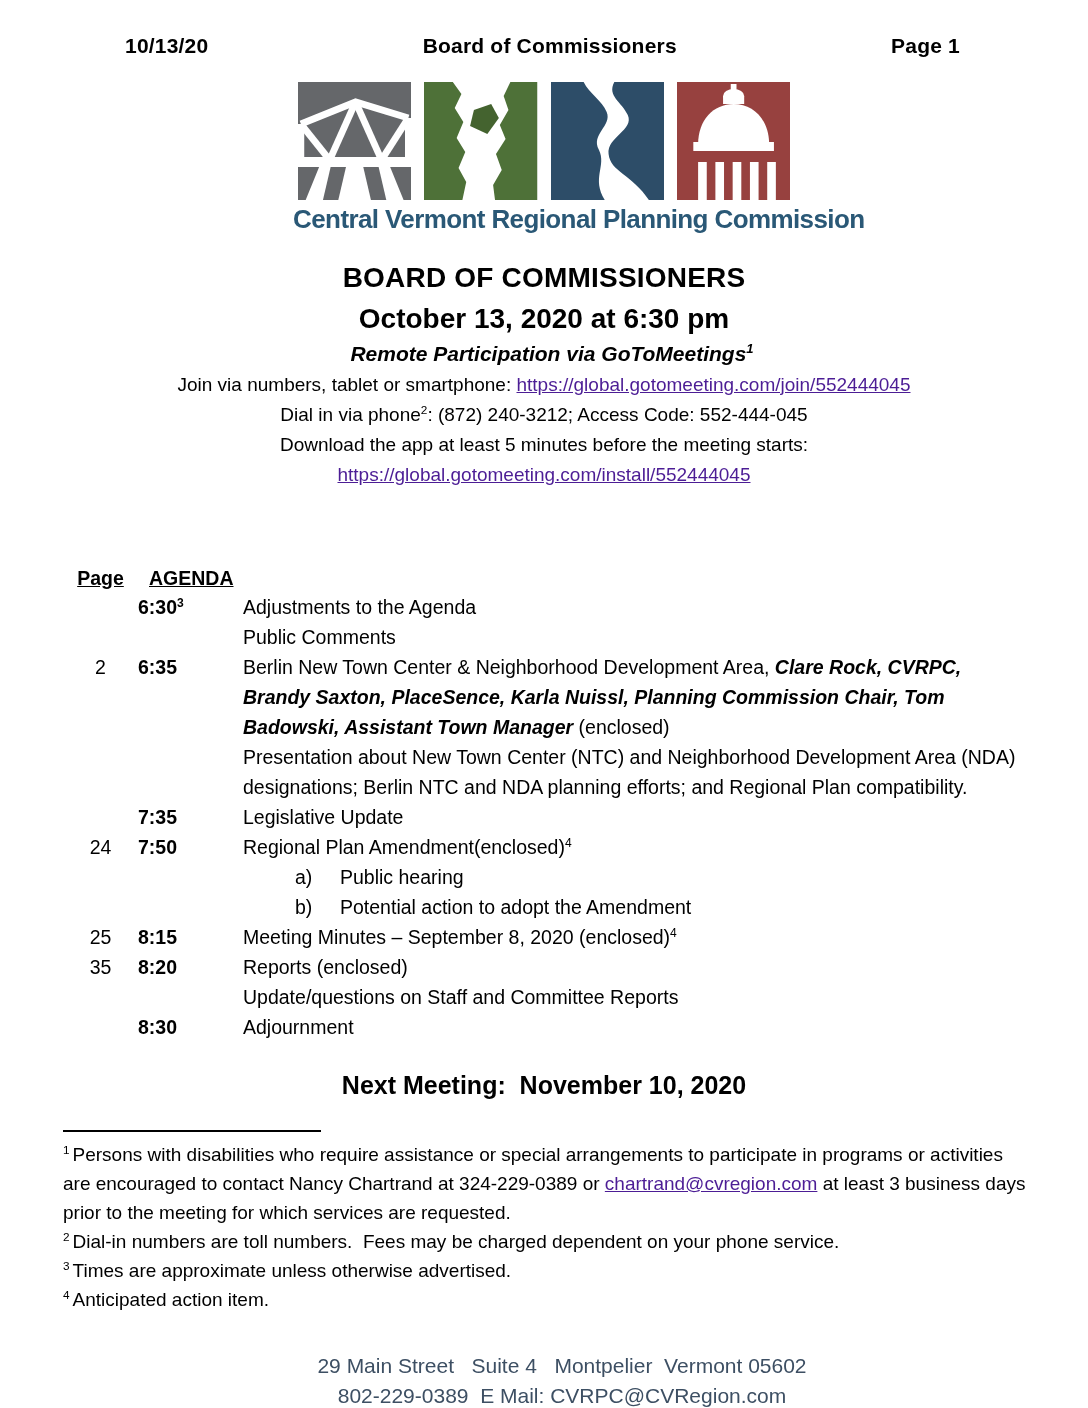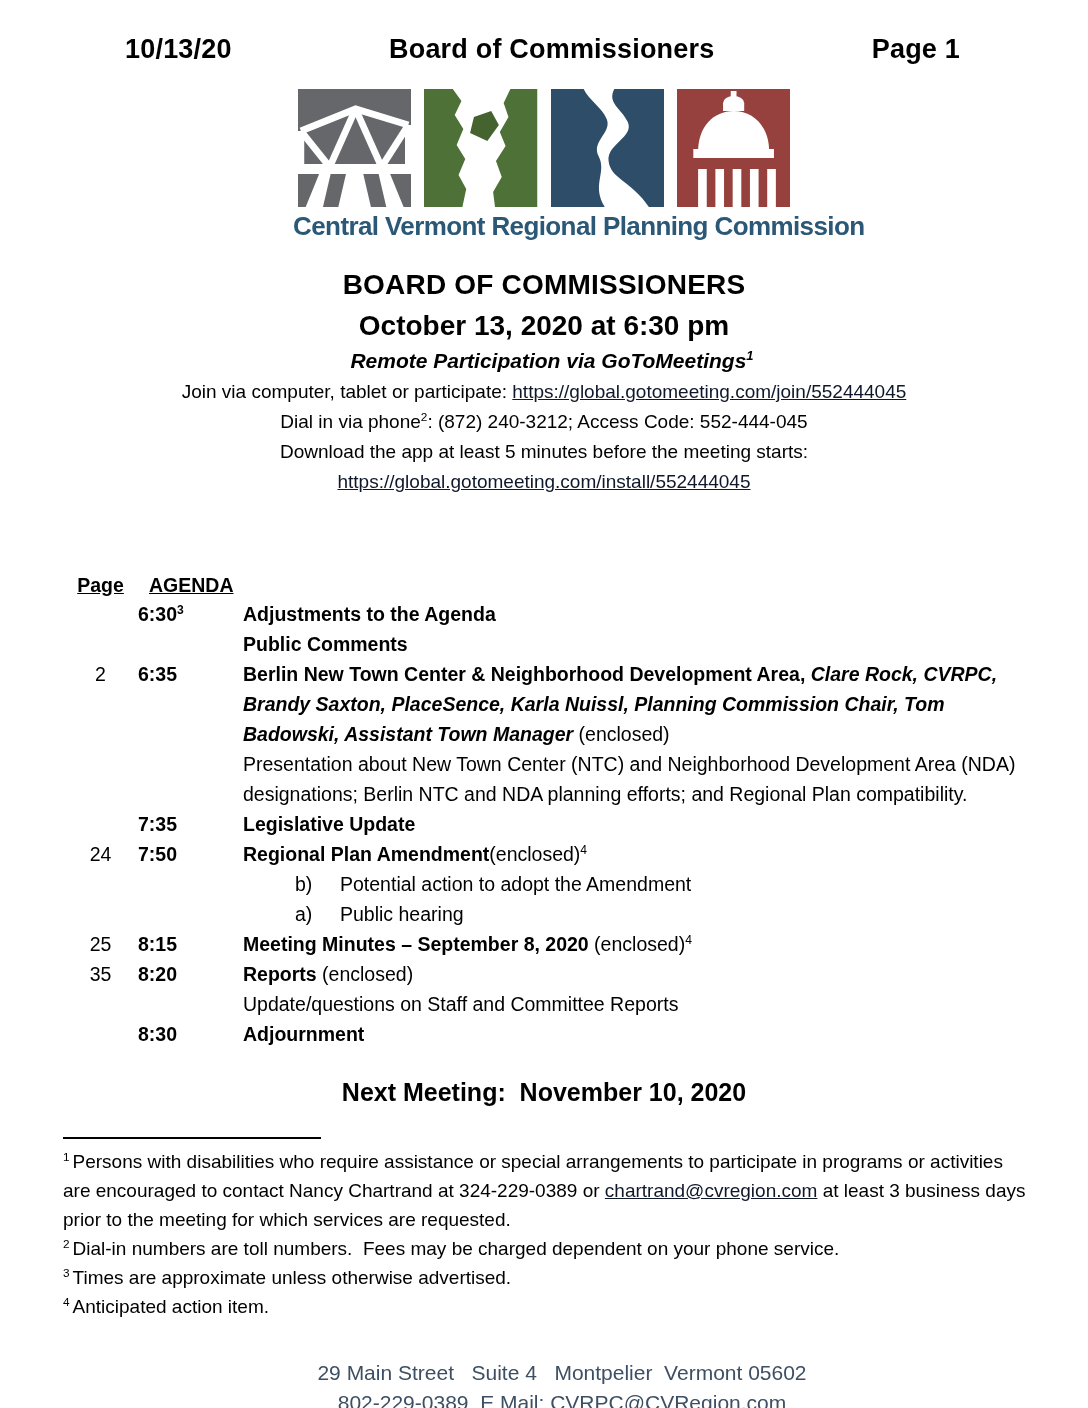--- a/index.html
+++ b/index.html
@@ -7,55 +7,55 @@
     width:1088px;min-height:1408px;
     font-family:"Liberation Sans",sans-serif;
     color:#000;position:relative;
   }
   .doc{width:1088px;min-height:1408px;background:#fff;overflow:hidden;}
 
   
   .run-head{
     display:grid;grid-template-columns:auto 1fr auto;
     padding:34px 128px 0 125px;align-items:baseline;
-    font-weight:bold;font-size:27px;letter-spacing:.2px;
+    font-weight:bold;font-size:21px;letter-spacing:.2px;
   }
   .run-head .mid{text-align:center;}
 
   
   .logo-wrap{width:492px;margin:24px auto 0 auto;}
   .logo-panels{display:flex;gap:13px;height:118px;}
   .panel{flex:1 1 0;position:relative;}
   .panel svg{display:block;width:100%;height:100%;}
   .logo-name{
     margin-top:5px;text-align:center;font-weight:bold;
     font-size:25.5px;letter-spacing:-0.6px;color:#2a5876;
     transform:scaleX(1.02);white-space:nowrap;
   }
 
   
   .mt{ text-align:center; }
   .meeting-title{margin-top:28px;font-size:28px;font-weight:bold;letter-spacing:.2px;}
   .meeting-date{margin-top:9px;font-size:28px;font-weight:bold;}
   .meeting-remote{margin-top:7px;font-size:21px;font-weight:bold;font-style:italic;padding-left:16px;}
   .info-line{margin-top:8px;font-size:19px;}
-  .link{color:#0f172a;text-decoration:underline;}
+  .link{color:#4c1d95;text-decoration:underline;}
   .sup{font-size:.62em;vertical-align:super;line-height:0;}
 
   
   .agenda{margin:42px 70px 0 63px;font-size:19.5px;}
   .ag-head{display:grid;grid-template-columns:75px 77px 1fr;line-height:28px;}
   .ag-head .h{font-weight:bold;text-decoration:underline;margin-top:36px;}
   .ag-head .h-page{text-align:center;}
   .ag-head .h-agenda{padding-left:11px;}
   .ag-row{display:grid;grid-template-columns:75px 77px 1fr;line-height:30px;}
   .ag-page{text-align:center;}
   .ag-time{font-weight:bold;}
   .ag-content{padding-left:28px;}
-  .b{font-weight:bold;}
+  .b{font-weight:normal;}
   .bi{font-weight:bold;font-style:italic;}
   .sub{padding-left:52px;}
   .sub .marker{display:inline-block;width:45px;}
 
   .next-meeting{margin-top:29px;text-align:center;font-size:25px;font-weight:bold;}
 
   
   .footnotes{margin:30px 55px 0 63px;font-size:19px;line-height:29px;}
   .fn-rule{width:258px;border-top:2px solid #000;margin-bottom:8px;}
   .fn{margin:0;}
@@ -125,21 +125,21 @@
       </div>
     </div>
     <div class="logo-name">Central Vermont Regional Planning Commission</div>
   </div>
 
   <div class="mt meeting-title">BOARD OF COMMISSIONERS</div>
   <div class="mt meeting-date">October 13, 2020 at 6:30 pm</div>
   <div class="mt meeting-remote"><span>Remote Participation via GoToMeetings</span><span class="sup">1</span></div>
 
   <div class="mt info-line">
-    <span>Join via computer, tablet or participate: </span><a href="#" class="link">https://global.gotomeeting.com/join/552444045</a>
+    <span>Join via numbers, tablet or smartphone: </span><a href="#" class="link">https://global.gotomeeting.com/join/552444045</a>
   </div>
   <div class="mt info-line">
     <span>Dial in via phone</span><span class="sup">2</span><span>: (872) 240-3212; Access Code: 552-444-045</span>
   </div>
   <div class="mt info-line">Download the app at least 5 minutes before the meeting starts:</div>
   <div class="mt info-line">
     <a href="#" class="link">https://global.gotomeeting.com/install/552444045</a>
   </div>
 
   <div class="agenda">
@@ -174,22 +174,22 @@
       <span class="ag-page"></span>
       <span class="ag-time">7:35</span>
       <span class="ag-content b">Legislative Update</span>
     </div>
 
     <div class="ag-row">
       <span class="ag-page">24</span>
       <span class="ag-time">7:50</span>
       <span class="ag-content">
         <span class="b">Regional Plan Amendment</span><span>(enclosed)</span><span class="sup">4</span>
+        <div class="sub"><span class="marker">a)</span><span>Public hearing</span></div>
         <div class="sub"><span class="marker">b)</span><span>Potential action to adopt the Amendment</span></div>
-        <div class="sub"><span class="marker">a)</span><span>Public hearing</span></div>
       </span>
     </div>
 
     <div class="ag-row">
       <span class="ag-page">25</span>
       <span class="ag-time">8:15</span>
       <span class="ag-content"><span class="b">Meeting Minutes – September 8, 2020</span><span> (enclosed)</span><span class="sup">4</span></span>
     </div>
 
     <div class="ag-row">

